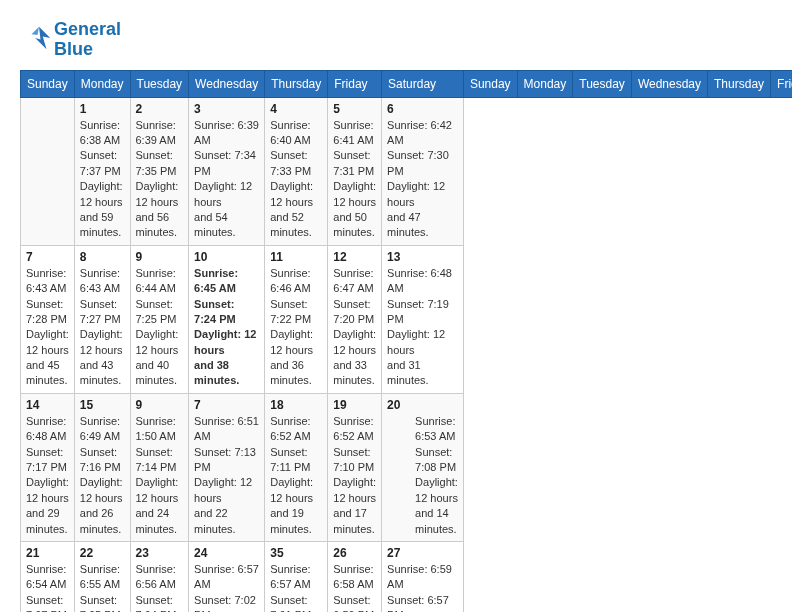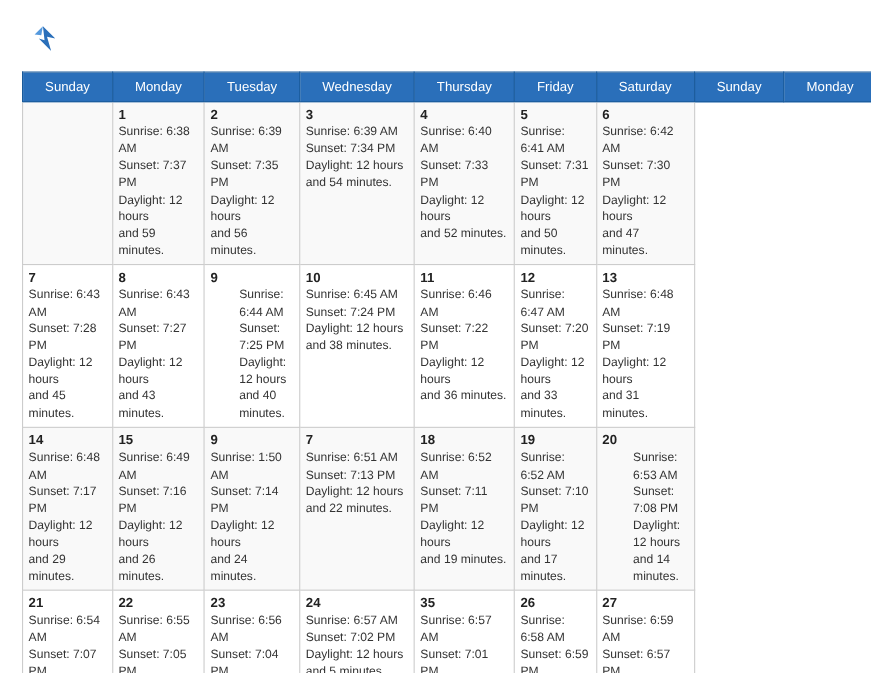--- a/index.html
+++ b/index.html
@@ -48,21 +48,21 @@
     }
     table {
       width: 100%;
       border-collapse: collapse;
       font-size: 11px;
     }
     thead tr th {
       background-color: #2a6fba;
       color: #fff;
       text-align: left;
-      padding: 6px 20px;
+      padding: 6px 6px;
       font-size: 12px;
       font-weight: normal;
       border: 1px solid #1a5a9a;
     }
     tbody tr td {
       border: 1px solid #ccc;
       vertical-align: top;
       padding: 4px 5px;
       width: 108px;
       min-height: 80px;
@@ -92,20 +92,24 @@
 </head>
 <body>
 
 <div class="header">
   <div class="logo">
     <div>
       <svg class="logo-bird" viewBox="0 0 40 40" xmlns="http://www.w3.org/2000/svg">
         <polygon points="20,5 35,20 25,18 30,35 15,20 22,22" fill="#2a6fba"></polygon>
         <polygon points="20,5 10,15 18,16" fill="#5599dd"></polygon>
       </svg>
+    </div>
+    <div class="logo-text">
+      <span>General</span><br>
+      <span>Blue</span>
     </div>
   </div>
   <div class="title-block">
     <div class="month-title"></div>
     <div class="location"></div>
   </div>
 </div>
 
 <table>
   <thead>
@@ -182,28 +186,28 @@
         </td>
         <td>
           <div class="day-number">8</div>
           <div class="day-info" style="white-space: pre-line;">Sunrise: 6:43 AM
 Sunset: 7:27 PM
 Daylight: 12 hours
 and 43 minutes.</div>
         </td>
         <td>
           <div class="day-number">9</div>
-          <div class="day-info" style="white-space: pre-line; margin-left: 26px;">Sunrise: 6:44 AM
+          <div class="day-info" style="white-space: pre-line;">Sunrise: 6:44 AM
 Sunset: 7:25 PM
 Daylight: 12 hours
 and 40 minutes.</div>
         </td>
         <td>
           <div class="day-number">10</div>
-          <div class="day-info" style="white-space: pre-line;">Sunrise: 6:45 AM
+          <div class="day-info" style="white-space: pre-line; font-weight: bold;">Sunrise: 6:45 AM
 Sunset: 7:24 PM
 Daylight: 12 hours
 and 38 minutes.</div>
         </td>
         <td>
           <div class="day-number">11</div>
           <div class="day-info" style="white-space: pre-line;">Sunrise: 6:46 AM
 Sunset: 7:22 PM
 Daylight: 12 hours
 and 36 minutes.</div>

